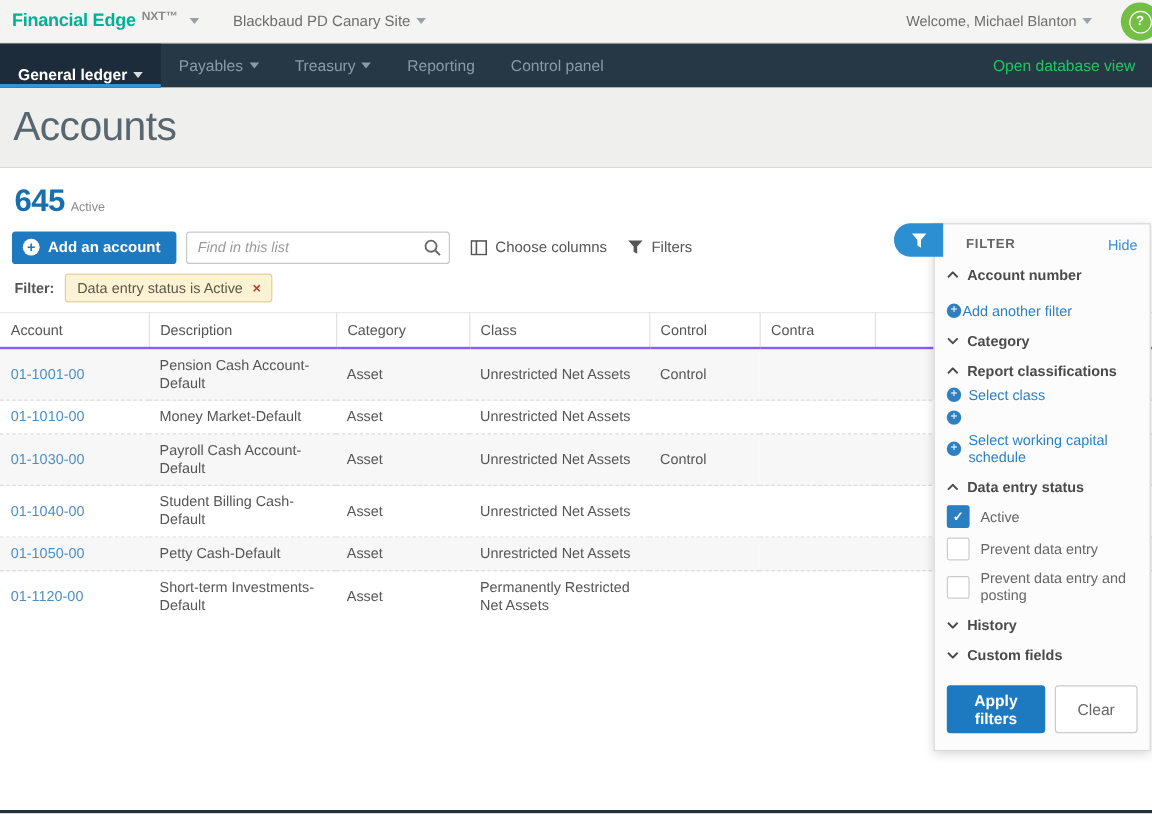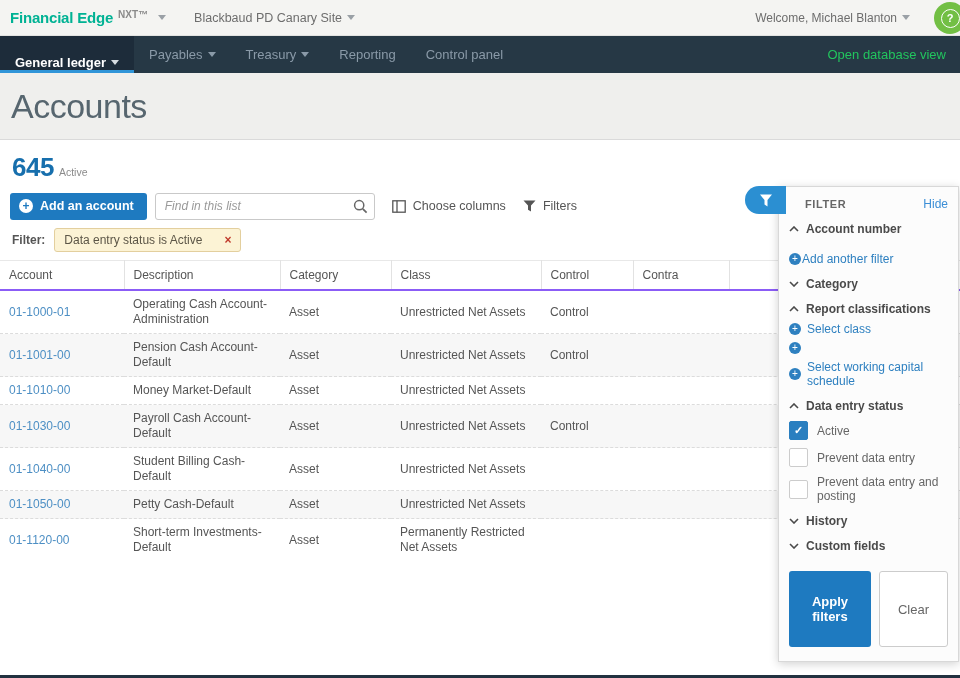--- a/index.html
+++ b/index.html
@@ -44,21 +44,21 @@
               font-size:12px;line-height:1;display:inline-flex;align-items:center;justify-content:center;}
   .search-wrap{position:relative;margin-left:8px;width:220px;}
   .search-wrap input{width:100%;height:27px;box-sizing:border-box;border:1px solid #c9c9c9;border-radius:3px;
         padding:0 28px 0 9px;font-size:12px;color:#555;font-family:"Liberation Sans",sans-serif;}
   .search-wrap input::placeholder{font-style:italic;color:#9a9a9a;}
   .search-icon{position:absolute;right:7px;top:6px;}
   .tool-link{display:inline-flex;align-items:center;gap:7px;margin-left:17px;font-size:12.5px;color:#555;cursor:pointer;}
   
   .filter-bar{display:flex;align-items:center;padding:7px 12px 8px;gap:9px;}
   .filter-bar-label{font-size:12px;font-weight:bold;color:#555;}
-  .chip{display:inline-flex;align-items:center;gap:22px;background:#fcf3d5;border:1px solid #e3cf9e;
+  .chip{display:inline-flex;align-items:center;gap:8px;background:#fcf3d5;border:1px solid #e3cf9e;
         border-radius:3px;padding:4px 9px;font-size:12px;color:#5c5647;}
   .chip-x{color:#c0392b;font-weight:bold;font-size:12px;line-height:1;cursor:pointer;}
   
   table.accounts{width:100%;border-collapse:collapse;table-layout:fixed;}
   table.accounts th{font-size:12px;color:#555;font-weight:normal;text-align:left;padding:7px 9px;
         border-right:1px solid #e2e2e2;border-bottom:2px solid #8b5cf6;border-top:1px solid #e8e8e8;background:#fff;}
   table.accounts th:last-child{border-right:none;}
   table.accounts td{font-size:12px;color:#555;padding:6px 9px;vertical-align:middle;
         border-top:1px dashed #dcdcdc;line-height:15px;word-wrap:break-word;}
   table.accounts tbody tr:first-child td{border-top:none;}
@@ -78,21 +78,21 @@
   .select-link{font-size:12px;color:#2e80c0;display:flex;align-items:center;gap:6px;margin:6px 0;cursor:pointer;}
   .plus-blue{width:12px;height:12px;min-width:12px;border-radius:50%;background:#2e80c0;color:#fff;font-size:10px;
         line-height:1;display:inline-flex;align-items:center;justify-content:center;}
   .checkbox-row{display:flex;align-items:center;gap:9px;margin:8px 0;cursor:pointer;}
   .checkbox{width:17px;height:17px;min-width:17px;border:1px solid #ccc;background:#fff;border-radius:2px;
         display:inline-flex;align-items:center;justify-content:center;font-size:11px;color:#fff;}
   .checkbox.checked{background:#2a7fc0;border-color:#2a7fc0;font-weight:bold;}
   .checkbox-label{font-size:12px;color:#666;}
   .panel-buttons{display:flex;gap:8px;margin-top:18px;}
   .apply-btn{background:#1e7ac0;color:#fff;font-weight:bold;font-size:13px;border:none;border-radius:3px;
-        padding:23px 13px;cursor:pointer;font-family:"Liberation Sans",sans-serif;}
+        padding:5px 13px;cursor:pointer;font-family:"Liberation Sans",sans-serif;}
   .clear-btn{background:#fff;color:#666;font-size:13px;border:1px solid #ccc;border-radius:3px;
         padding:9px 18px;cursor:pointer;font-family:"Liberation Sans",sans-serif;}
   .bottom-bar{position:absolute;left:0;right:0;bottom:0;height:3px;background:#223140;z-index:15;}
 </style>
 </head>
 <body>
 
 <div class="screen">
 
   <header class="topbar">
@@ -198,29 +198,20 @@
           <th>Account</th>
           <th>Description</th>
           <th>Category</th>
           <th>Class</th>
           <th>Control</th>
           <th>Contra</th>
           <th></th>
         </tr>
       </thead>
       <tbody>
-          <tr>
-            <td><a>01-1000-01</a></td>
-            <td>Operating Cash Account-Administration</td>
-            <td>Asset</td>
-            <td>Unrestricted Net Assets</td>
-            <td>Control</td>
-            <td></td>
-            <td></td>
-          </tr>
           <tr class="alt">
             <td><a>01-1001-00</a></td>
             <td>Pension Cash Account-Default</td>
             <td>Asset</td>
             <td>Unrestricted Net Assets</td>
             <td>Control</td>
             <td></td>
             <td></td>
           </tr>
           <tr>

